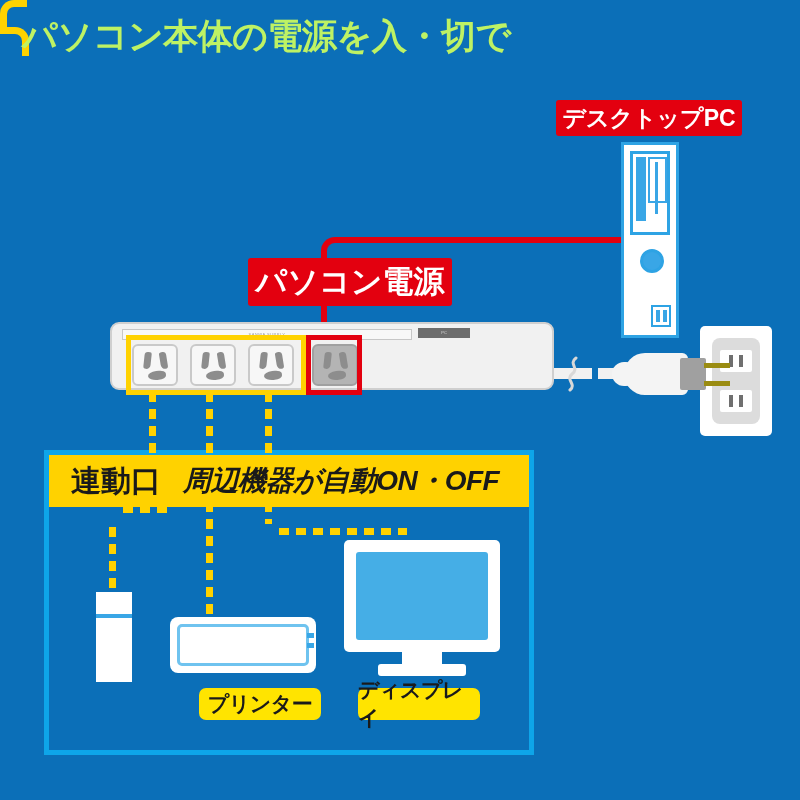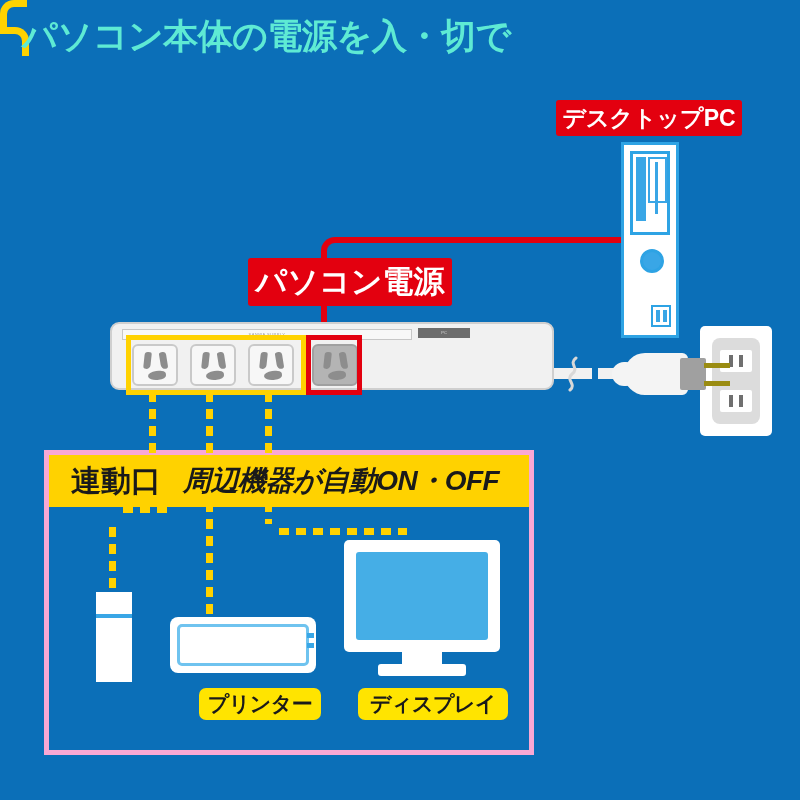--- a/index.html
+++ b/index.html
@@ -11,21 +11,21 @@
     position:relative;
   }
   #stage{position:absolute;left:0;top:0;width:800px;height:800px;}
 
   
   .headline{position:absolute;left:22px;top:14px;width:560px;}
   .hl-line{
     font-size:35px;font-weight:bold;letter-spacing:-0.5px;
     line-height:44px;white-space:nowrap;
   }
-  .hl-1{color:#5eead4;}
+  .hl-1{color:#bef264;}
   .hl-2{color:#ffe400;}
 
   
   .badge-red{
     position:absolute;background:#e3000f;color:#ffffff;
     font-weight:bold;display:flex;align-items:center;justify-content:center;
     border-radius:3px;letter-spacing:0px;z-index:30;
   }
   #badge-desktop{left:556px;top:100px;width:186px;height:36px;font-size:23px;}
   #badge-pcpower{left:248px;top:258px;width:204px;height:48px;font-size:31px;}
@@ -134,21 +134,21 @@
 
   
   .dash-v{position:absolute;width:7px;background-image:linear-gradient(#ffd200 60%,rgba(0,0,0,0) 0);background-size:7px 17px;z-index:8;}
   #dashA{left:149px;top:392px;height:64px;}
   #dashB{left:206px;top:392px;height:64px;}
   #dashC{left:265px;top:392px;height:64px;}
 
   
   #panel{
     position:absolute;left:44px;top:450px;width:490px;height:305px;
-    border:5px solid #f9a8d4;box-sizing:border-box;z-index:6;
+    border:5px solid #0ea5e9;box-sizing:border-box;z-index:6;
   }
   #panel-head{
     position:absolute;left:0;top:0;right:0;height:52px;background:#ffd200;
     display:flex;align-items:center;padding-left:22px;gap:22px;
   }
   #panel-head-title{font-size:30px;font-weight:bold;color:#1a1a1a;letter-spacing:0px;}
   #panel-head-sub{font-size:28px;font-weight:bold;color:#1a1a1a;letter-spacing:-0.5px;font-style:italic;}
 
   
   .dash-seg{position:absolute;background-repeat:repeat;z-index:7;}
@@ -179,21 +179,21 @@
   #disp-base{position:absolute;left:34px;top:124px;width:88px;height:12px;background:#ffffff;border-radius:3px;}
 
   
   .lbl-yellow{
     position:absolute;background:#ffe400;color:#1a1a1a;font-weight:bold;
     border-radius:7px;display:flex;align-items:center;justify-content:center;
     font-size:21px;height:32px;z-index:12;letter-spacing:-0.5px;
   }
   #lbl-hdd{left:70px;top:688px;width:84px;}
   #lbl-printer{left:182px;top:688px;width:122px;margin-left:17px;}
-  #lbl-display{left:358px;top:688px;width:150px;}
+  #lbl-display{left:358px;top:688px;width:122px;}
 </style>
 </head>
 <body>
 
 <div id="stage">
 
   <div class="headline">
     <div class="hl-line hl-1">パソコン本体の電源を入・切で</div>
   </div>
 

